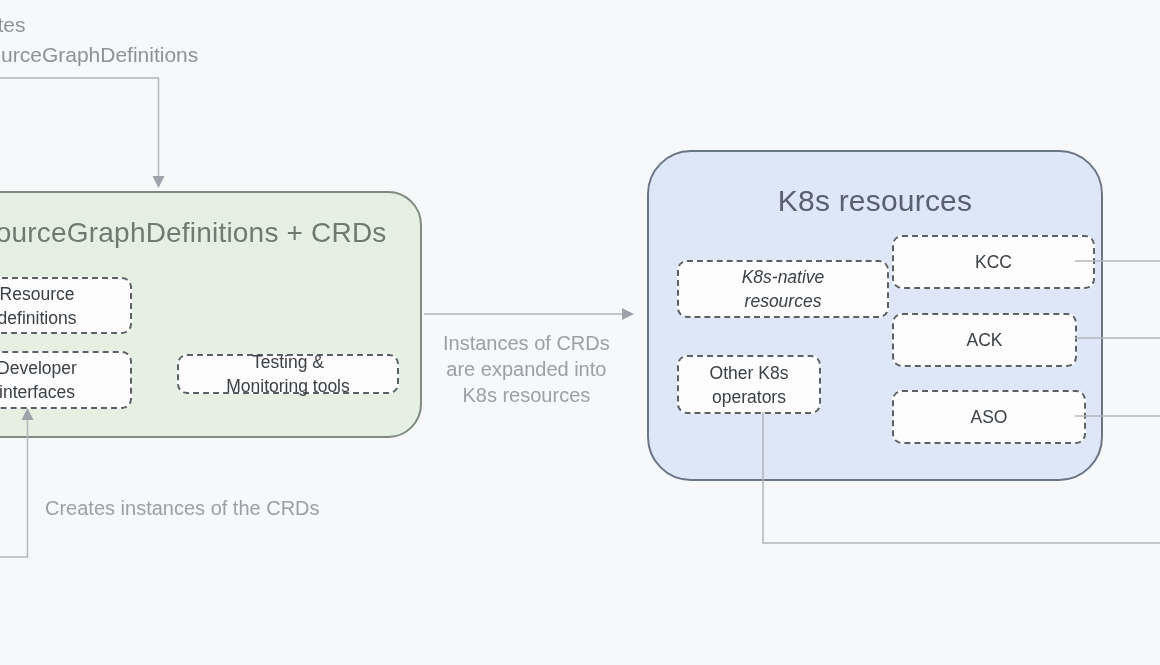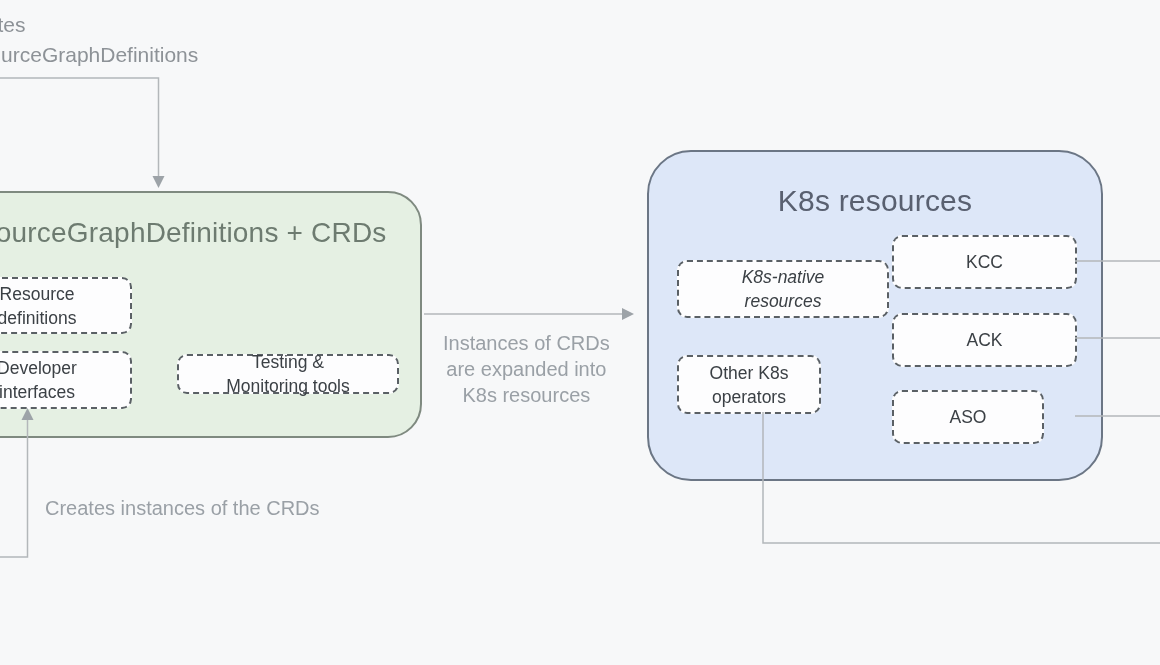--- a/index.html
+++ b/index.html
@@ -22,23 +22,23 @@
 
   
   .d-resource-definitions{left:30px;top:84px;width:190px;height:57px;}
   .d-resource-ordering{left:265px;top:84px;width:222px;height:57px;}
   .d-developer-interfaces{left:30px;top:158px;width:190px;height:58px;}
   .d-testing-monitoring{left:265px;top:161px;width:222px;height:40px;}
 
   
   .d-k8s-native{left:28px;top:108px;width:212px;height:58px;font-style:italic;}
   .d-other-operators{left:28px;top:203px;width:144px;height:59px;}
-  .d-kcc{left:243px;top:83px;width:185px;height:54px;}
+  .d-kcc{left:243px;top:83px;width:203px;height:54px;}
   .d-ack{left:243px;top:161px;width:185px;height:54px;}
-  .d-aso{left:243px;top:238px;width:152px;height:54px;}
+  .d-aso{left:243px;top:238px;width:194px;height:54px;}
 
   
   .note{position:absolute;color:#9aa0a6;font-size:20px;line-height:26px;}
   .note-top-left{left:-48px;top:10px;color:#8d9297;font-size:21px;line-height:30px;}
   .note-middle{left:443px;top:330px;text-align:center;}
   .note-bottom-left{left:45px;top:487px;margin-top:8px;}
 
   svg.connectors{position:absolute;left:0;top:0;z-index:5;pointer-events:none;}
   svg.connectors path.wire{stroke:#b3b7ba;stroke-width:1.5;fill:none;}
   svg.connectors path.head{fill:#9da3a8;stroke:none;}

